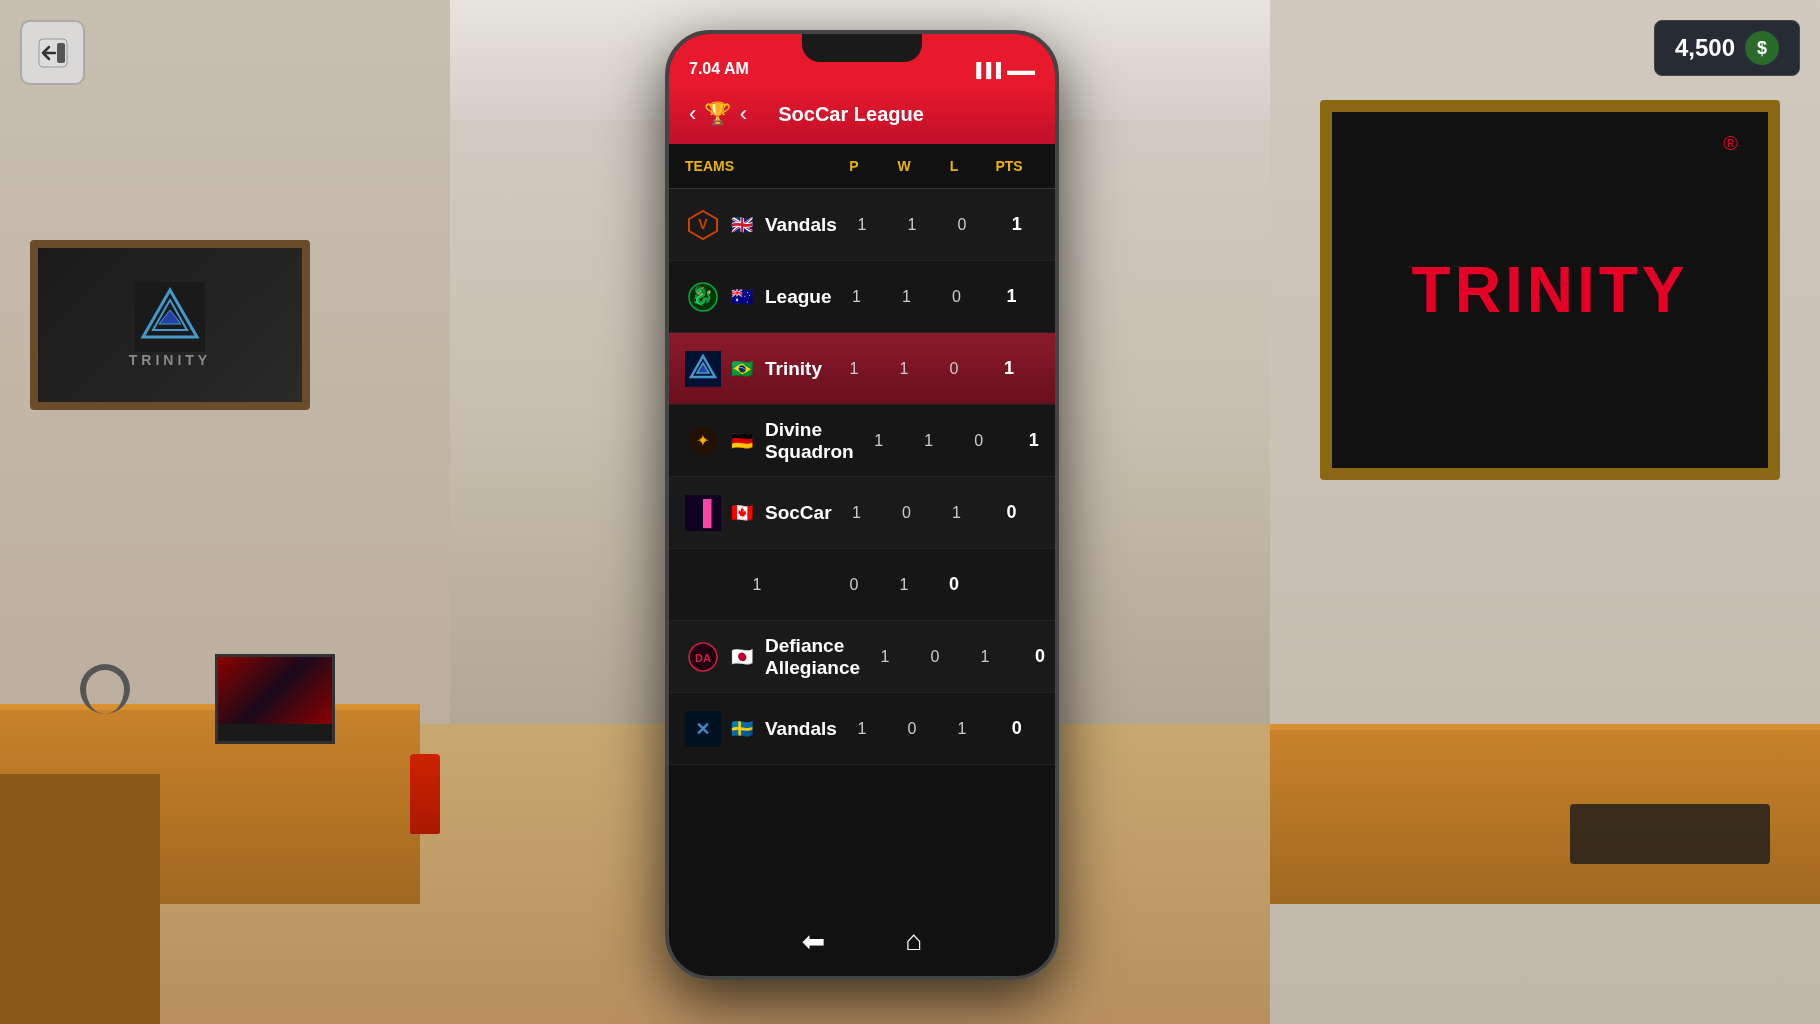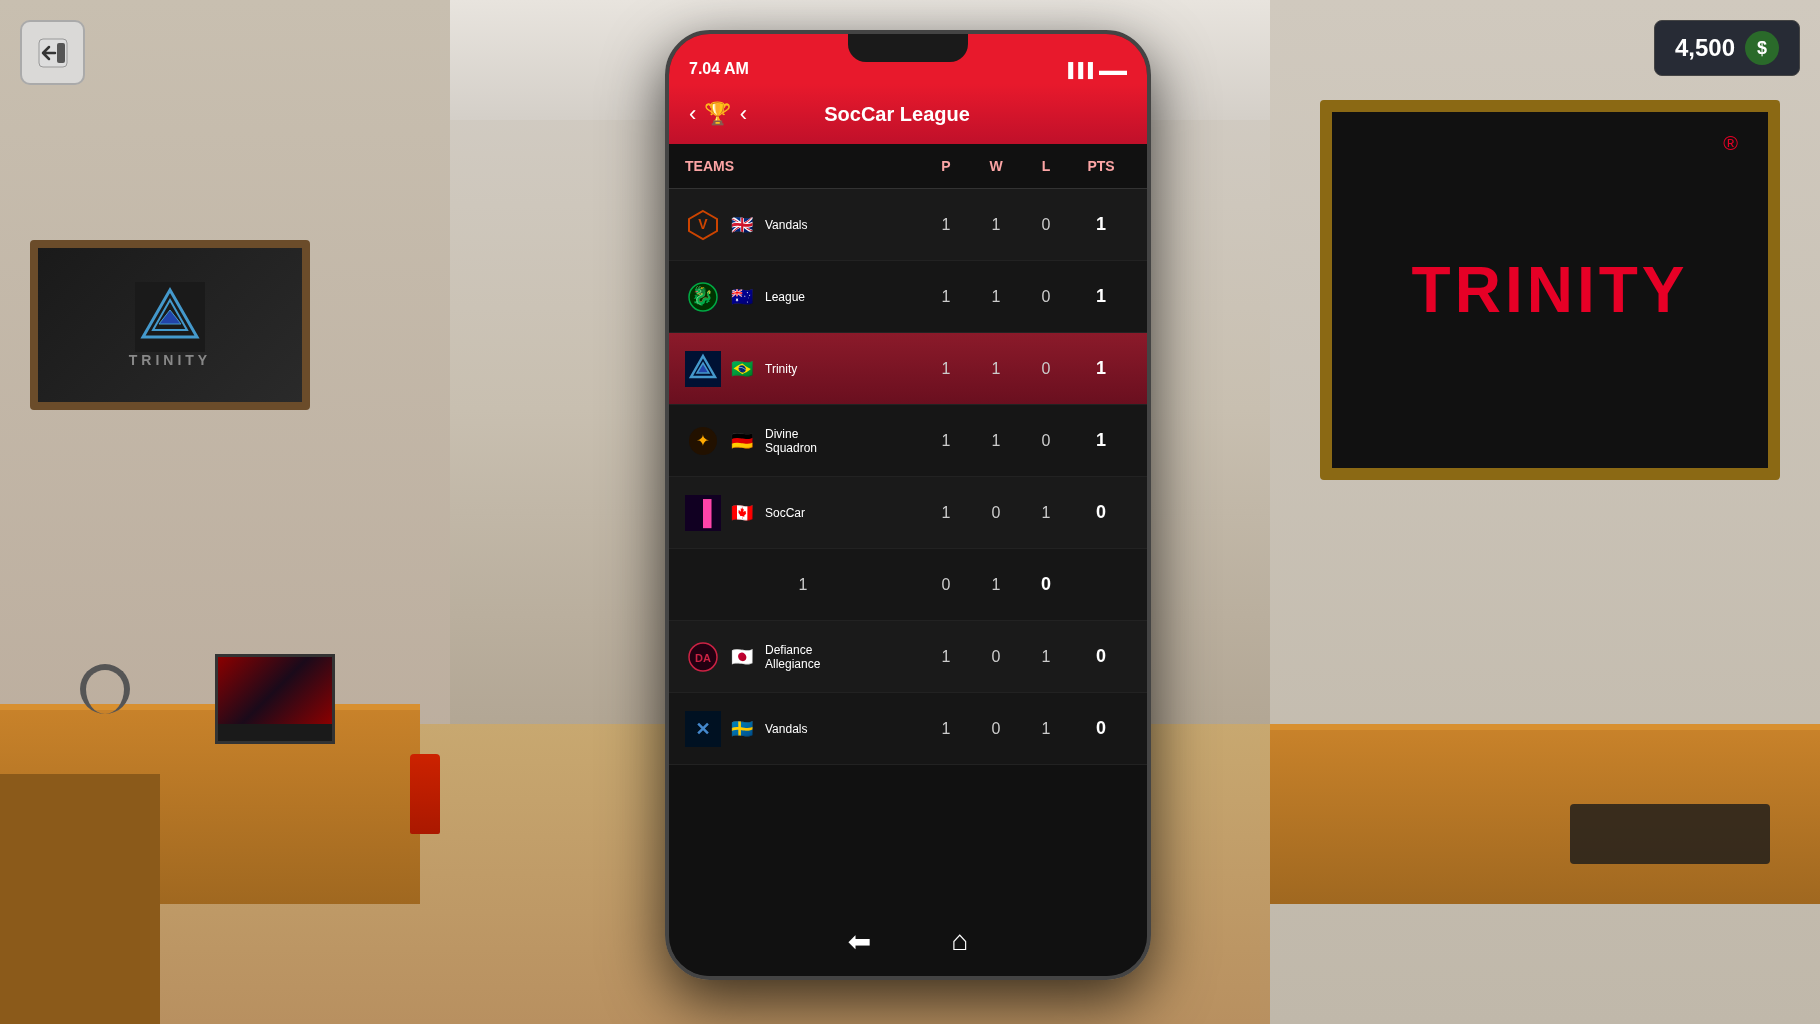--- a/index.html
+++ b/index.html
@@ -220,21 +220,21 @@
     .phone-wrapper {
       position: absolute;
       top: 30px;
       left: 50%;
       transform: translateX(-50%);
       width: 490px;
       height: 950px;
     }
 
     .phone-body {
-      width: 486px;
+      width: 394px;
       height: 950px;
       background: linear-gradient(180deg, #2a2a2a 0%, #1a1a1a 100%);
       border-radius: 45px;
       border: 4px solid #444;
       position: relative;
       overflow: hidden;
       box-shadow: 0 20px 60px rgba(0,0,0,0.7), inset 0 1px 0 rgba(255,255,255,0.1);
     }
 
     
@@ -321,21 +321,21 @@
 
     
     .table-header {
       display: grid;
       grid-template-columns: 1fr 50px 50px 50px 60px;
       padding: 14px 16px;
       background: #111;
       border-bottom: 1px solid #333;
     }
     .col-label {
-      color: #fca5a5;
+      color: #eab308;
       font-size: 14px;
       font-weight: bold;
       text-align: center;
     }
     .col-label:first-child {
       text-align: left;
     }
 
     
     .team-row {
@@ -374,22 +374,22 @@
       height: 20px;
       border-radius: 2px;
       overflow: hidden;
       display: flex;
       align-items: center;
       justify-content: center;
       font-size: 18px;
     }
     .team-name {
       color: white;
-      font-size: 12px;
-      font-weight: 400;
+      font-size: 19px;
+      font-weight: 700;
     }
 
     .stat-cell {
       color: #ccc;
       font-size: 16px;
       text-align: center;
     }
     .stat-cell.pts {
       color: white;
       font-weight: bold;

